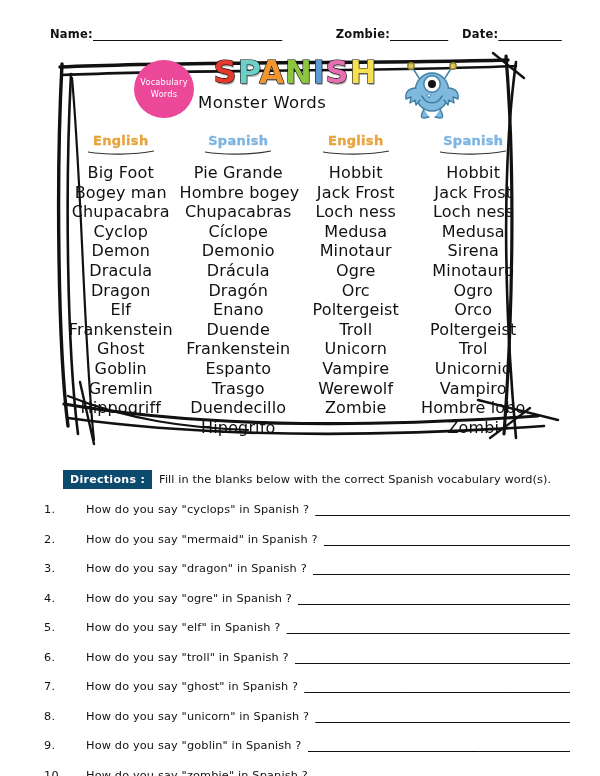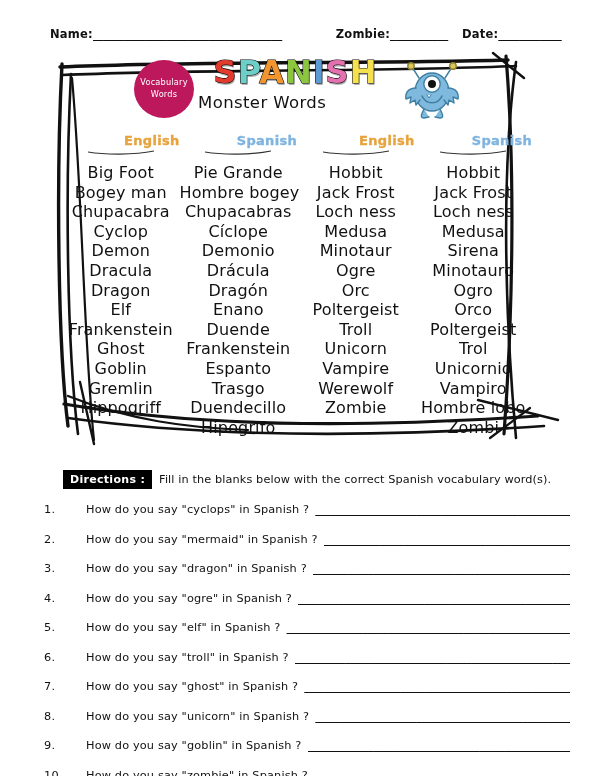--- a/index.html
+++ b/index.html
@@ -51,21 +51,21 @@
   }
 
   
   .badge {
     position: absolute;
     left: 134px;
     top: 60px;
     width: 60px;
     height: 58px;
     border-radius: 50%;
-    background: #be185d;
+    background: #ec4899;
     color: #ffffff;
     display: flex;
     flex-direction: column;
     align-items: center;
     justify-content: center;
     font-size: 8.2px;
     line-height: 1.45;
     letter-spacing: .2px;
   }
 
@@ -112,21 +112,20 @@
     width: 470px;
     display: flex;
   }
   .vcol { width: 25%; text-align: center; }
 
   .vcol-head {
     font-size: 13px;
     font-weight: 700;
     letter-spacing: .3px;
     margin-bottom: 2px;
-    text-align: right;
     -webkit-text-stroke: .35px currentColor;
   }
   .head-en { color: #e8a33d; }
   .head-es { color: #7fb4e0; }
 
   .head-rule {
     width: 70px;
     height: 6px;
     margin: 0 auto 7px auto;
     display: block;
@@ -142,21 +141,21 @@
   
   .directions {
     position: absolute;
     left: 63px;
     top: 470px;
     display: flex;
     align-items: center;
     font-size: 11.3px;
   }
   .dir-tag {
-    background: #000000;
+    background: #0c4a6e;
     color: #ffffff;
     font-size: 11px;
     font-weight: 700;
     letter-spacing: .3px;
     padding: 2.5px 7px 3px 7px;
     margin-right: 7px;
   }
   .dir-text { letter-spacing: .1px; white-space: nowrap; }
 
   

